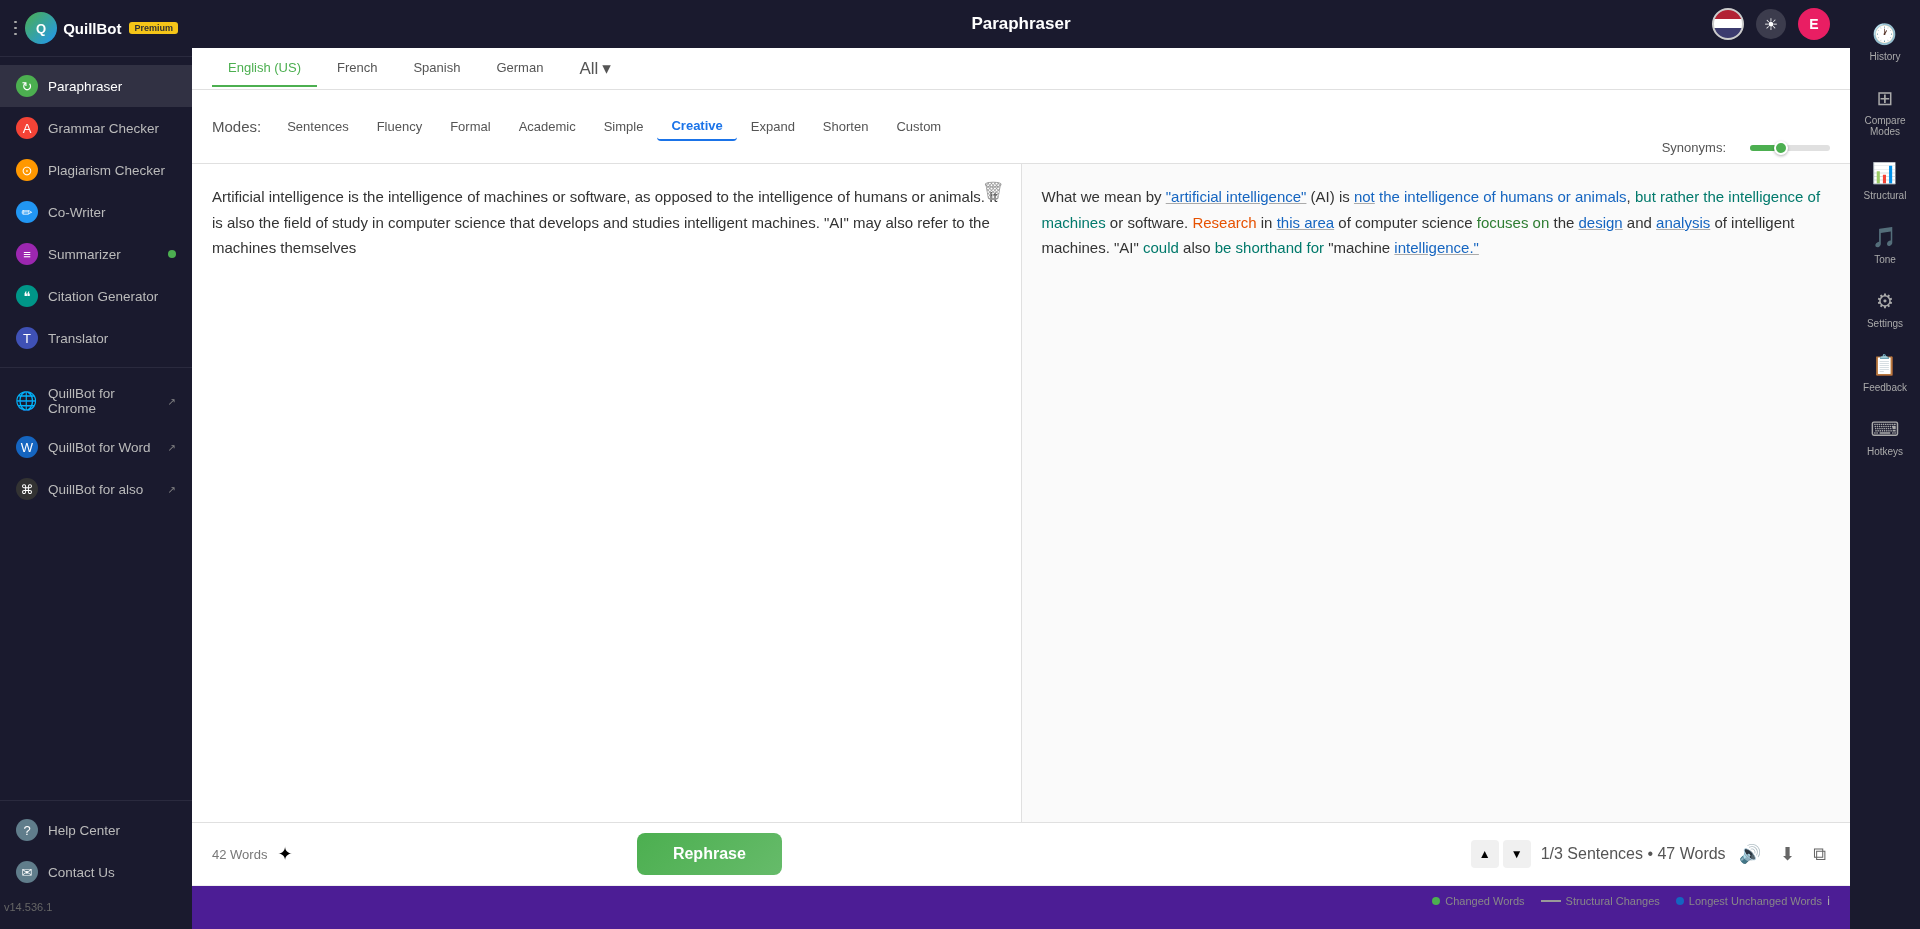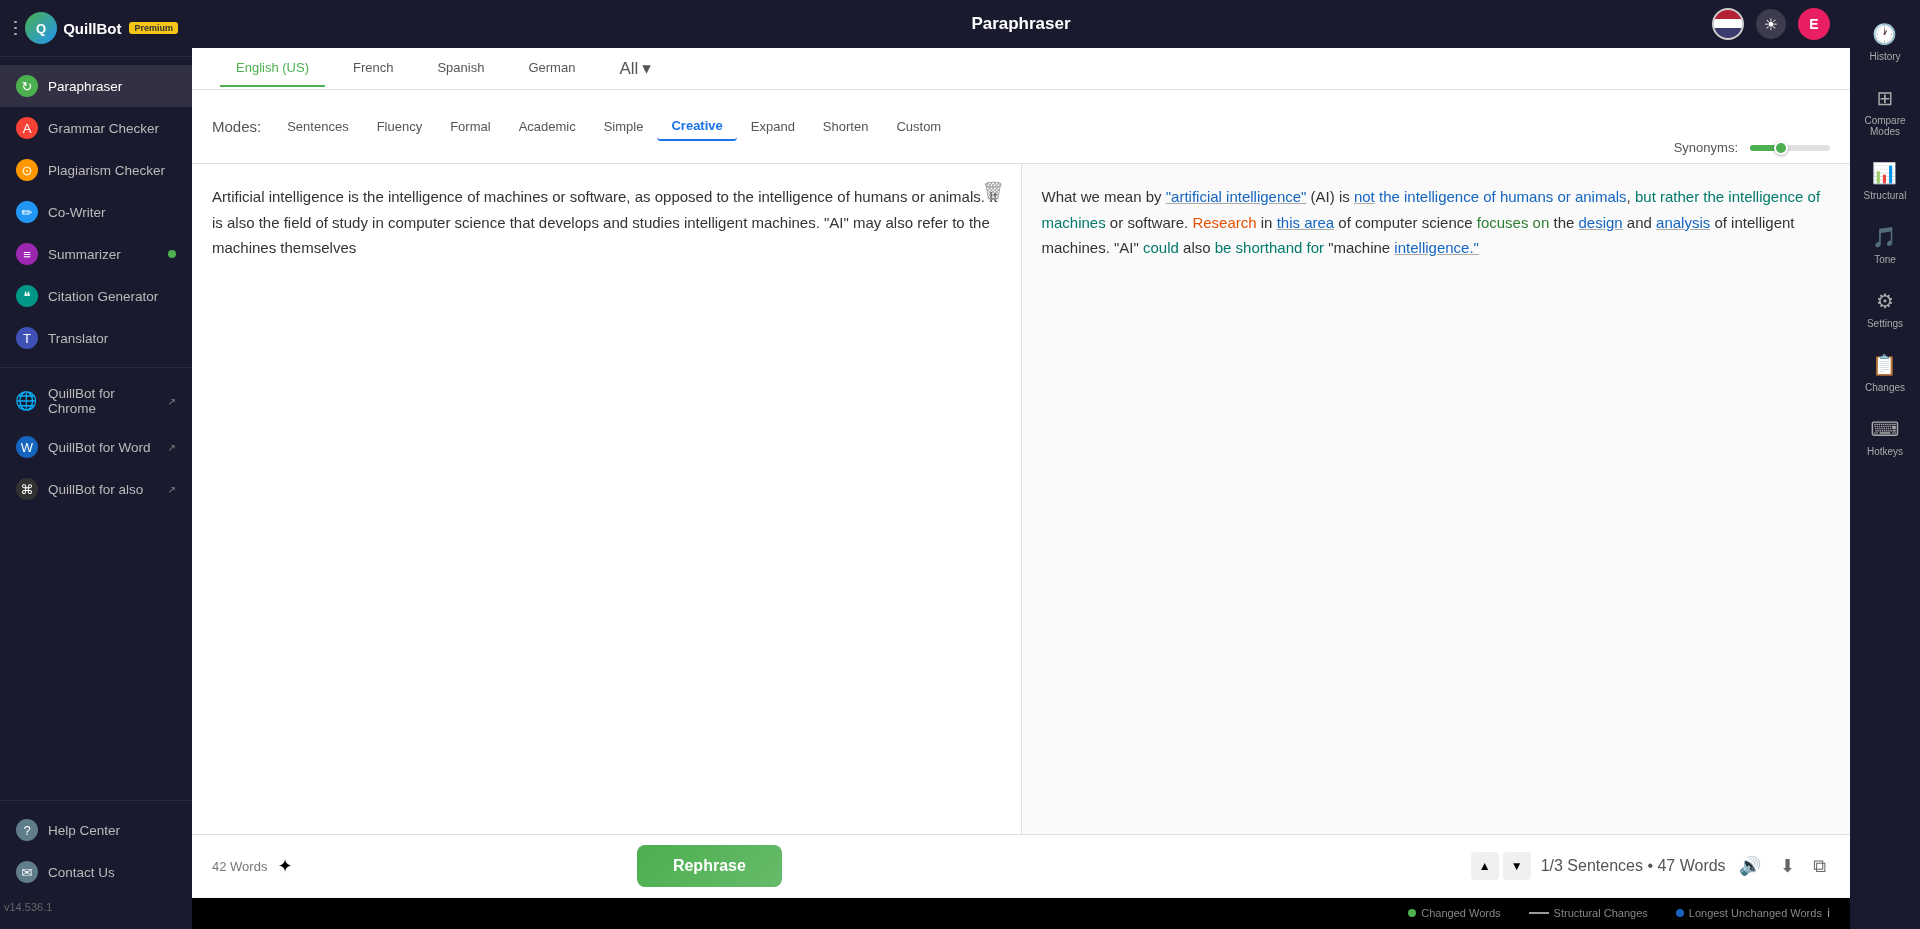--- a/index.html
+++ b/index.html
@@ -121,24 +121,24 @@
     }
     .avatar-circle {
       width: 32px; height: 32px; border-radius: 50%; background: #e91e63;
       display: flex; align-items: center; justify-content: center;
       color: #fff; font-weight: 700; font-size: 14px;
     }
 
     
     #lang-tabs {
       display: flex; align-items: center;
-      padding: 0 28px;
+      padding: 0 20px;
       border-bottom: 1px solid #e0e0e0;
       background: #fff;
-      gap: 12px;
+      gap: 4px;
     }
     .lang-tab {
       padding: 10px 16px;
       font-size: 13px;
       color: #555;
       cursor: pointer;
       border-bottom: 2px solid transparent;
     }
     .lang-tab.active { color: #4caf50; border-bottom: 2px solid #4caf50; font-weight: 500; }
     .lang-tab-all {
@@ -165,21 +165,21 @@
       cursor: pointer;
       border-radius: 4px;
     }
     .mode-tab.creative-active {
       color: #1a73e8;
       border-bottom: 2px solid #1a73e8;
       font-weight: 700;
     }
     .synonyms-area {
       margin-left: auto;
-      display: flex; align-items: center; gap: 12px; margin-top: 42px;
+      display: flex; align-items: center; gap: 24px; margin-top: 42px;
     }
     .synonyms-label { font-size: 13px; color: #555; font-weight: 500; }
     .synonyms-slider {
       width: 80px; height: 6px; background: #e0e0e0; border-radius: 3px; position: relative;
     }
     .synonyms-slider-fill {
       width: 35%; height: 100%; background: #4caf50; border-radius: 3px;
     }
     .synonyms-knob {
       width: 14px; height: 14px; background: #4caf50; border-radius: 50%;
@@ -256,23 +256,23 @@
       display: flex; align-items: center; justify-content: center; font-size: 12px;
     }
     .icon-btn {
       background: none; border: none; cursor: pointer; color: #666; font-size: 18px;
       padding: 4px;
     }
 
     
     #legend-bar {
       display: flex; align-items: center; justify-content: flex-end;
-      padding: 6px 20px 8px;
-      gap: 28px;
-      background: #000000;
+      padding: 6px 20px 20px;
+      gap: 16px;
+      background: #4c1d95;
       border-top: 1px solid #f0f0f0;
       font-size: 11px; color: #888;
     }
     .legend-item { display: flex; align-items: center; gap: 5px; }
     .legend-dot { width: 8px; height: 8px; border-radius: 50%; }
     .legend-line { width: 20px; height: 2px; background: #999; }
     .info-icon { font-size: 12px; color: #aaa; cursor: pointer; }
 
     
     #right-sidebar {
@@ -483,19 +483,19 @@
   <div class="rs-item">
     <span class="rs-icon">🎵</span>
     <span>Tone</span>
   </div>
   <div class="rs-item">
     <span class="rs-icon">⚙</span>
     <span>Settings</span>
   </div>
   <div class="rs-item">
     <span class="rs-icon">📋</span>
-    <span>Changes</span>
+    <span>Feedback</span>
   </div>
   <div class="rs-item">
     <span class="rs-icon">⌨</span>
     <span>Hotkeys</span>
   </div>
 </div>
 
 </body></html>

